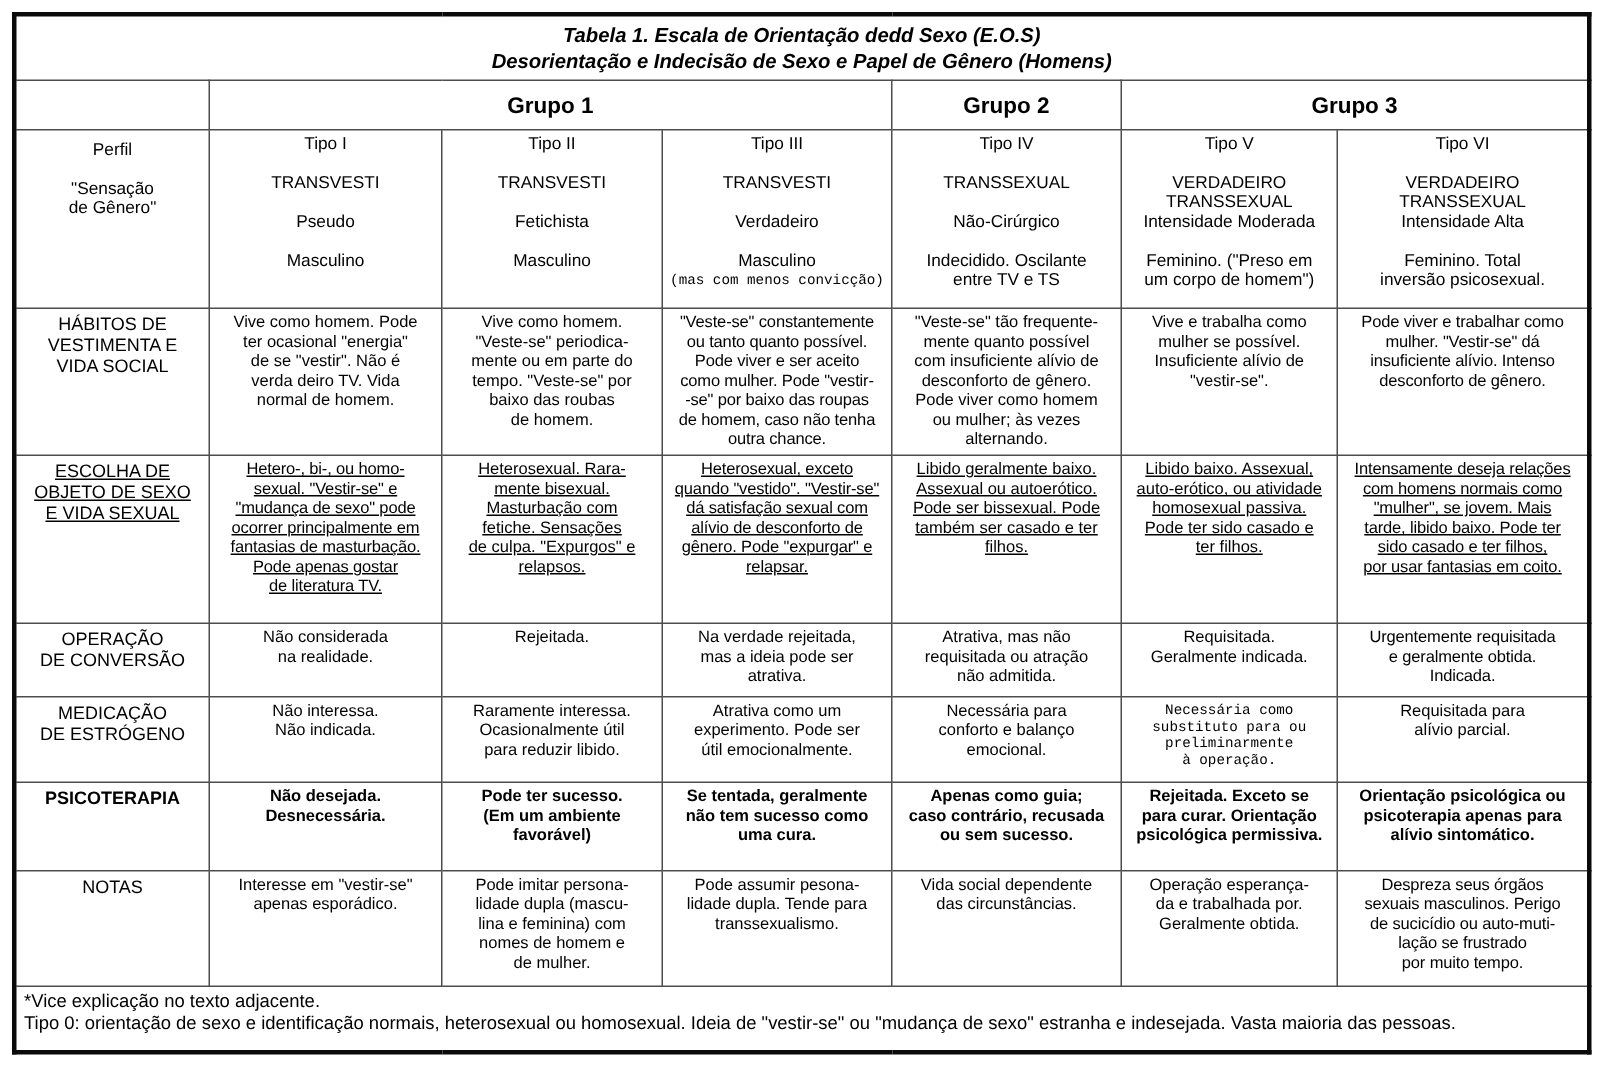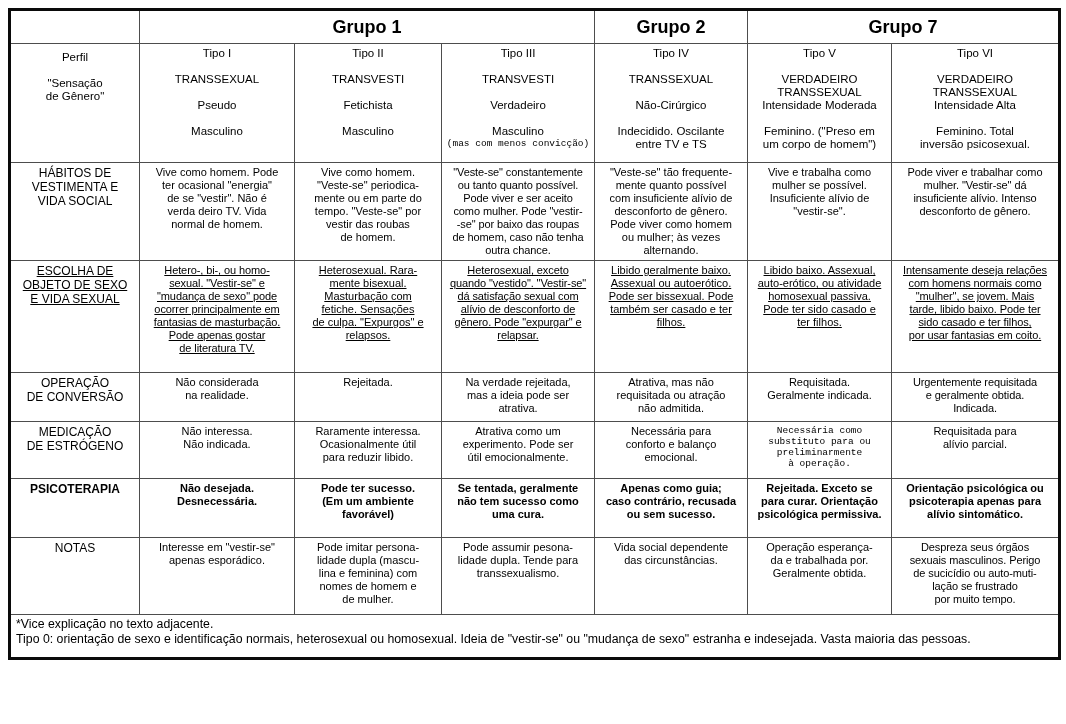--- a/index.html
+++ b/index.html
@@ -2,21 +2,21 @@
 <html><head>
 <meta charset="utf-8">
 <style>
   html,body{background:#fff;margin:0;padding:0;}
   body{width:1066px;height:724px;font-family:"Liberation Sans","DejaVu Sans",sans-serif;color:#000;}
   .wrap{padding:8px;}
   table{border-collapse:collapse;table-layout:fixed;width:1050px;border:3px solid #0a0a0a;background:#fff;}
   td{border:1px solid #4d4d4d;vertical-align:top;text-align:center;font-size:11px;line-height:13px;padding:3px 2px;overflow:hidden;word-wrap:break-word;}
   .pre{white-space:pre-line;}
   tr.title-row td{font-weight:bold;font-style:italic;font-size:13.5px;line-height:17px;vertical-align:middle;padding:4px;height:34px;}
-  tr.group-row td{vertical-align:middle;font-size:18px;height:26px;}
+  tr.group-row td{vertical-align:middle;font-size:15px;height:26px;}
   .group-label{font-weight:bold;}
   tr.profile-row td{height:108px;font-size:11.5px;line-height:13px;}
   td.perfil-cell{font-size:12px;line-height:14px;padding-top:7px;}
   .label-cell{font-size:12px;line-height:14px;}
   tr.habitos-row td{height:86px;margin-top:48px;}
   tr.escolha-row td{height:105px;text-decoration:underline;}
   tr.kinsey-row td{height:20px;vertical-align:middle;font-size:12px;padding:2px;}
   tr.operacao-row td{height:42px;}
   tr.medicacao-row td{height:50px;}
   tr.psico-row td{height:52px;font-weight:bold;}
@@ -34,36 +34,42 @@
     <col style="width:130px">
         <col style="width:155px">
         <col style="width:147px">
     <col style="width:153px">
         <col style="width:153px">
         <col style="width:144px">
     <col style="width:168px">
   </colgroup>
 
   <tbody>
+        <tr class="title-row">
+    <td colspan="7">
+      <div>Tabela 1. Escala de Orientação dedd Sexo (E.O.S)</div>
+      <div>Desorientação e Indecisão de Sexo e Papel de Gênero (Homens)</div>
+    </td>
+  </tr>
 
   <tr class="group-row">
     <td></td>
     <td colspan="3" class="group-label">Grupo 1</td>
     <td class="group-label">Grupo 2</td>
-    <td colspan="2" class="group-label">Grupo 7</td>
+    <td colspan="2" class="group-label">Grupo 3</td>
   </tr>
 
   <tr class="profile-row">
     <td class="pre perfil-cell">Perfil
 
 "Sensação
 de Gênero"</td>
     <td class="pre">Tipo I
 
-TRANSSEXUAL
+TRANSVESTI
 
 Pseudo
 
 Masculino</td>
     <td class="pre">Tipo II
 
 TRANSVESTI
 
 Fetichista
 
@@ -110,21 +116,21 @@
 VIDA SOCIAL</td>
     <td class="pre">Vive como homem. Pode
 ter ocasional "energia"
 de se "vestir". Não é
 verda deiro TV. Vida
 normal de homem.</td>
     <td class="pre">Vive como homem.
 "Veste-se" periodica-
 mente ou em parte do
 tempo. "Veste-se" por
-vestir das roubas
+baixo das roubas
 de homem.</td>
     <td class="pre tight">"Veste-se" constantemente
 ou tanto quanto possível.
 Pode viver e ser aceito
 como mulher. Pode "vestir-
 -se" por baixo das roupas
 de homem, caso não tenha
 outra chance.</td>
     <td class="pre">"Veste-se" tão frequente-
 mente quanto possível

